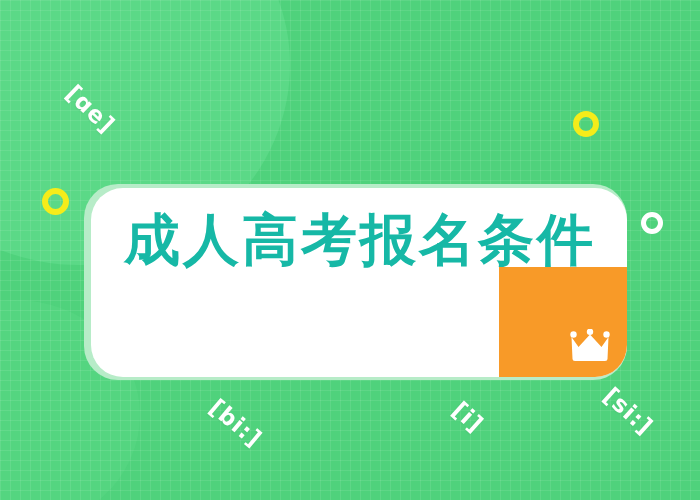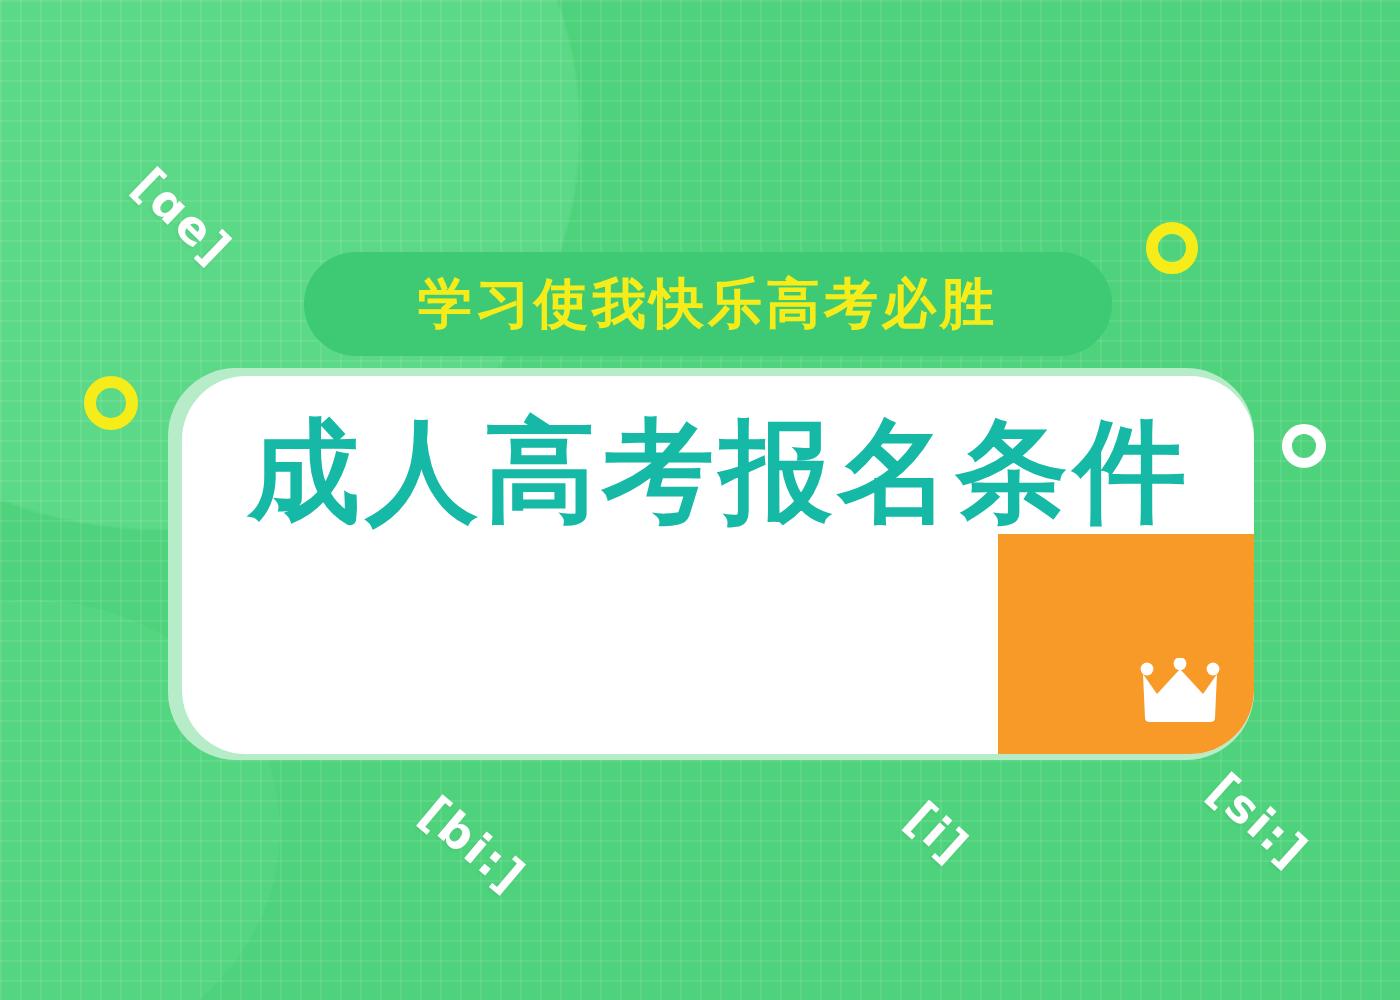--- a/index.html
+++ b/index.html
@@ -133,21 +133,20 @@
     position: absolute;
     left: 2px;
     right: 0;
     top: 24px;
     text-align: center;
     color: #16b8a6;
     font-size: 56px;
     font-weight: 700;
     letter-spacing: 3px;
     line-height: 1;
-    font-family: Liberation Mono, monospace;
   }
   .sub-pill {
     position: absolute;
     left: 76px;
     top: 121px;
     width: 380px;
     height: 44px;
     border-radius: 22px;
     background: #fae6c0;
     display: flex;
@@ -201,23 +200,20 @@
 
   <div class="ring ring-yellow-left"></div>
   <div class="ring ring-yellow-top"></div>
   <div class="ring ring-white-right"></div>
 
   <div class="phonetic ph-ae">[ɑe]</div>
   <div class="phonetic ph-bi">[bi:]</div>
   <div class="phonetic ph-i">[i]</div>
   <div class="phonetic ph-si">[si:]</div>
 
-  <div class="banner">
-    <span class="banner-text">学习使我快乐高考必胜</span>
-  </div>
 
   <div class="card-shadow"></div>
 
   <div class="card">
     <div class="card-title">成人高考报名条件</div>
 
 
     <div class="corner">
       <div class="corner-fill"></div>
       <svg class="crown" viewBox="0 0 42 34">

